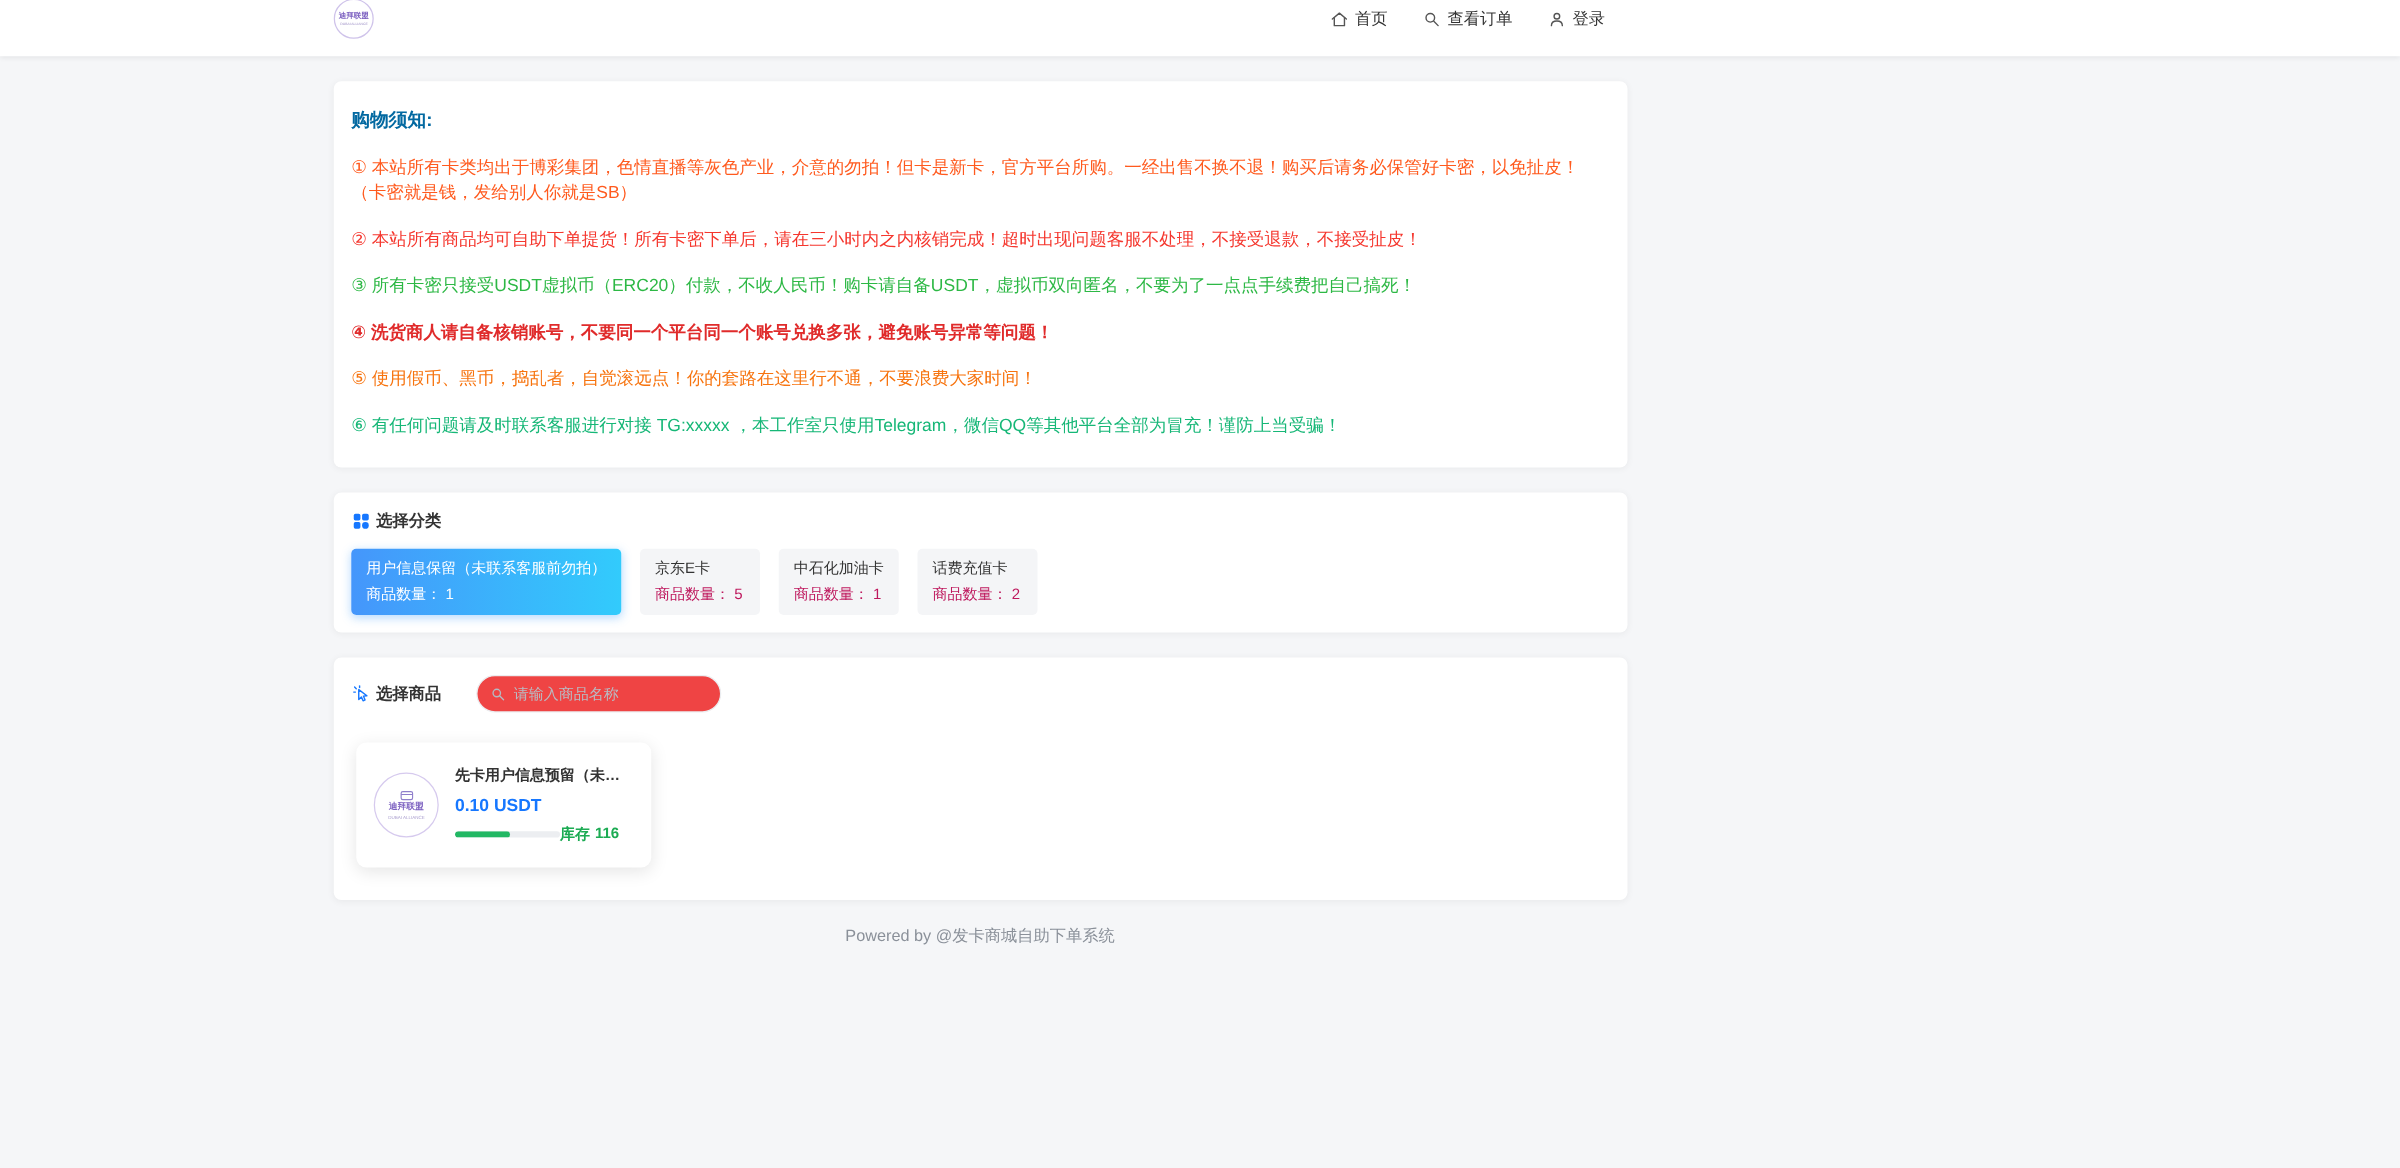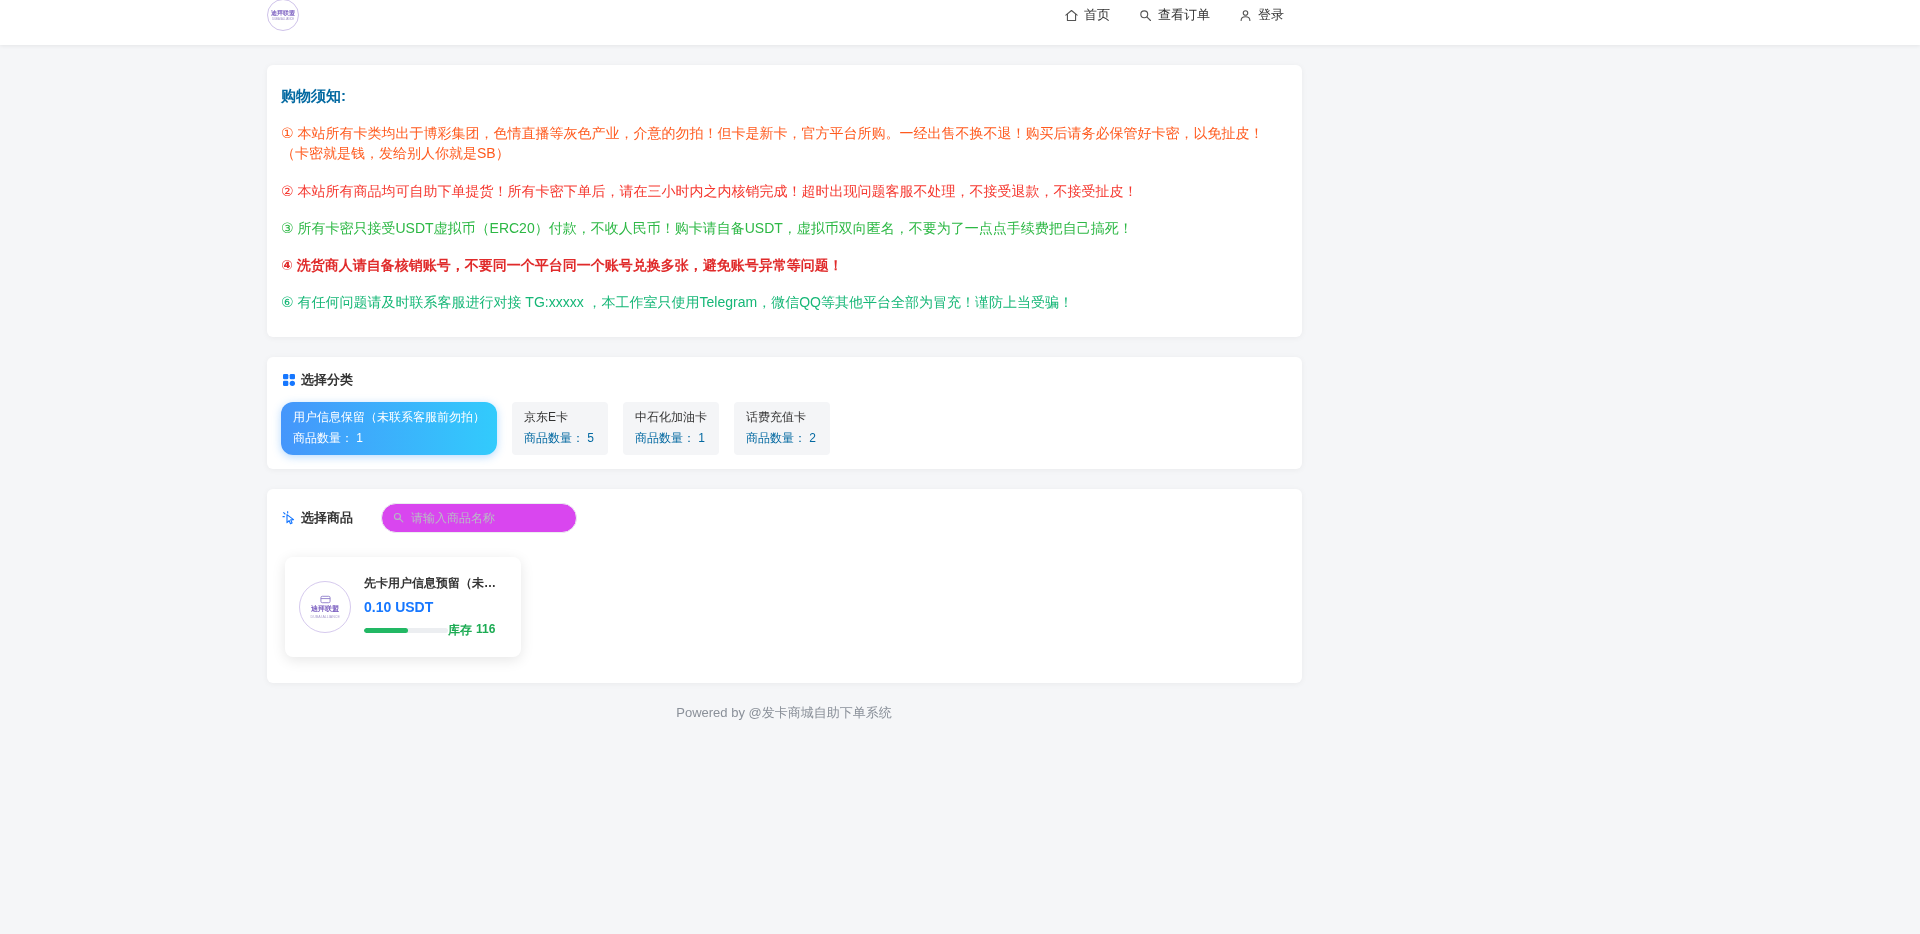--- a/index.html
+++ b/index.html
@@ -50,34 +50,33 @@
   .category-card { padding: 14px; }
   .section-header { display: flex; align-items: center; gap: 4px; }
   .section-header svg { width: 16px; height: 16px; color: #1677ff; }
   .section-title { font-size: 13px; font-weight: bold; color: #333; }
   .chips { display: flex; gap: 15px; margin-top: 13px; }
   .chip {
     border-radius: 4px; padding: 7px 12px 8px 12px; cursor: pointer;
     background: #f4f5f7; min-width: 96px;
   }
   .chip-name { font-size: 12px; color: #333; white-space: nowrap; }
-  .chip-count { font-size: 12px; color: #0369a1; margin-top: 4px; }
+  .chip-count { font-size: 12px; color: #be185d; margin-top: 4px; }
   .chip-count span { display: inline-block; }
   .chip.active {
     background: linear-gradient(90deg, #4596fb 0%, #32cbfc 100%);
     box-shadow: 0 2px 8px rgba(50,150,250,.35);
-    border-radius: 12px;
   }
   .chip.active .chip-name, .chip.active .chip-count { color: #fff; }
   
   .product-card-section { padding: 14px 14px 26px 14px; }
   .header-row { display: flex; align-items: center; }
   .search-box {
     margin-left: 28px; width: 196px; height: 30px;
-    background: #d946ef; border: 1px solid #ebedf0; border-radius: 15px;
+    background: #ef4444; border: 1px solid #ebedf0; border-radius: 15px;
     display: flex; align-items: center; padding: 0 10px; gap: 6px;
   }
   .search-box svg { width: 13px; height: 13px; color: #b4b9c2; flex: none; }
   .search-box input {
     border: none; outline: none; background: transparent;
     font-size: 12px; color: #333; width: 100%;
     font-family: "Liberation Sans", "DejaVu Sans", sans-serif;
   }
   .search-box input::placeholder { color: #b8bcc4; }
   .products { margin-top: 24px; padding-left: 4px; display: flex; gap: 20px; }
@@ -146,20 +145,21 @@
 </header>
 
 <div class="page">
 
   <section class="card notice-card">
     <h3 class="notice-title">购物须知:</h3>
     <p style="color: rgb(255, 90, 30); font-weight: 400;">① 本站所有卡类均出于博彩集团，色情直播等灰色产业，介意的勿拍！但卡是新卡，官方平台所购。一经出售不换不退！购买后请务必保管好卡密，以免扯皮！（卡密就是钱，发给别人你就是SB）</p>
     <p style="color: rgb(245, 55, 46); font-weight: 400;">② 本站所有商品均可自助下单提货！所有卡密下单后，请在三小时内之内核销完成！超时出现问题客服不处理，不接受退款，不接受扯皮！</p>
     <p style="color: rgb(45, 184, 69); font-weight: 400;">③ 所有卡密只接受USDT虚拟币（ERC20）付款，不收人民币！购卡请自备USDT，虚拟币双向匿名，不要为了一点点手续费把自己搞死！</p>
     <p style="color: rgb(224, 43, 43); font-weight: 700;">④ 洗货商人请自备核销账号，不要同一个平台同一个账号兑换多张，避免账号异常等问题！</p>
+    <p style="color: rgb(247, 116, 15); font-weight: 400;">⑤ 使用假币、黑币，捣乱者，自觉滚远点！你的套路在这里行不通，不要浪费大家时间！</p>
     <p style="color: rgb(22, 183, 119); font-weight: 400;">⑥ 有任何问题请及时联系客服进行对接 TG:xxxxx ，本工作室只使用Telegram，微信QQ等其他平台全部为冒充！谨防上当受骗！</p>
   </section>
 
   <section class="card category-card">
     <div class="section-header">
       <svg viewBox="0 0 24 24" fill="currentColor">
           <rect x="3" y="3" width="8" height="8" rx="2"></rect>
           <rect x="13" y="3" width="8" height="8" rx="2"></rect>
           <rect x="3" y="13" width="8" height="8" rx="2"></rect>
           <rect x="13" y="13" width="8" height="8" rx="4"></rect>

